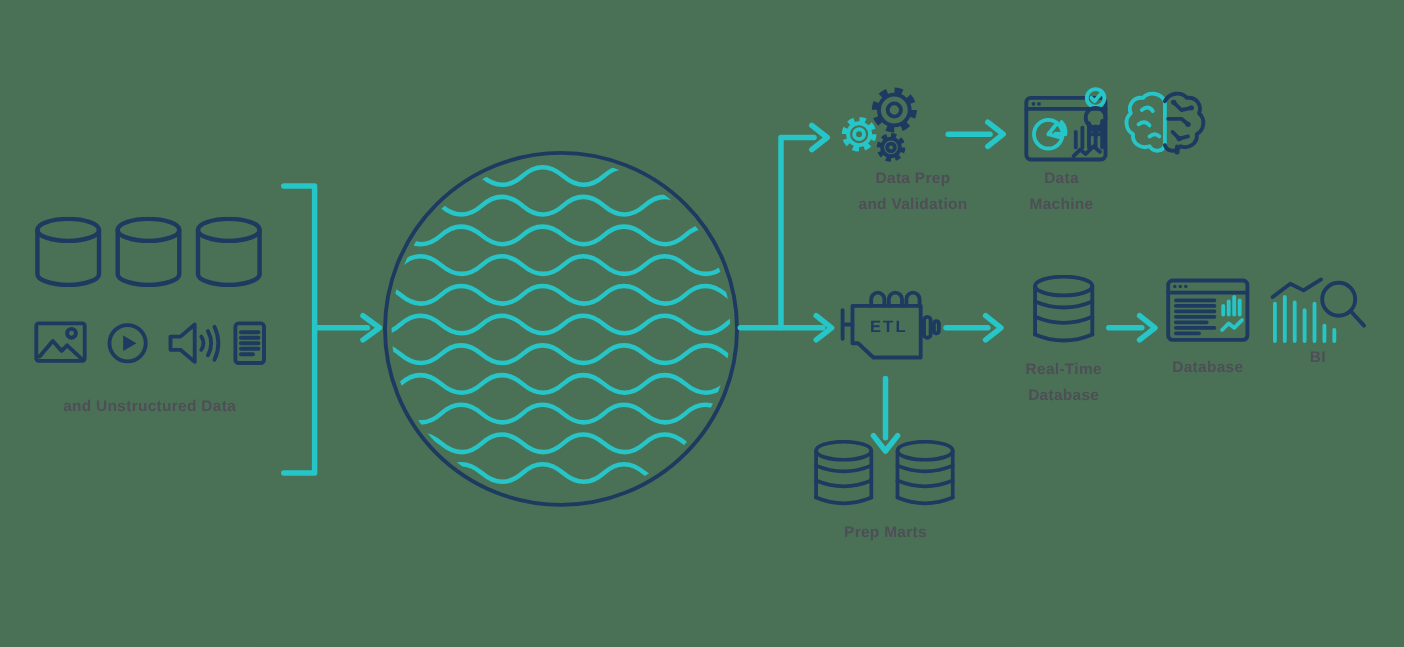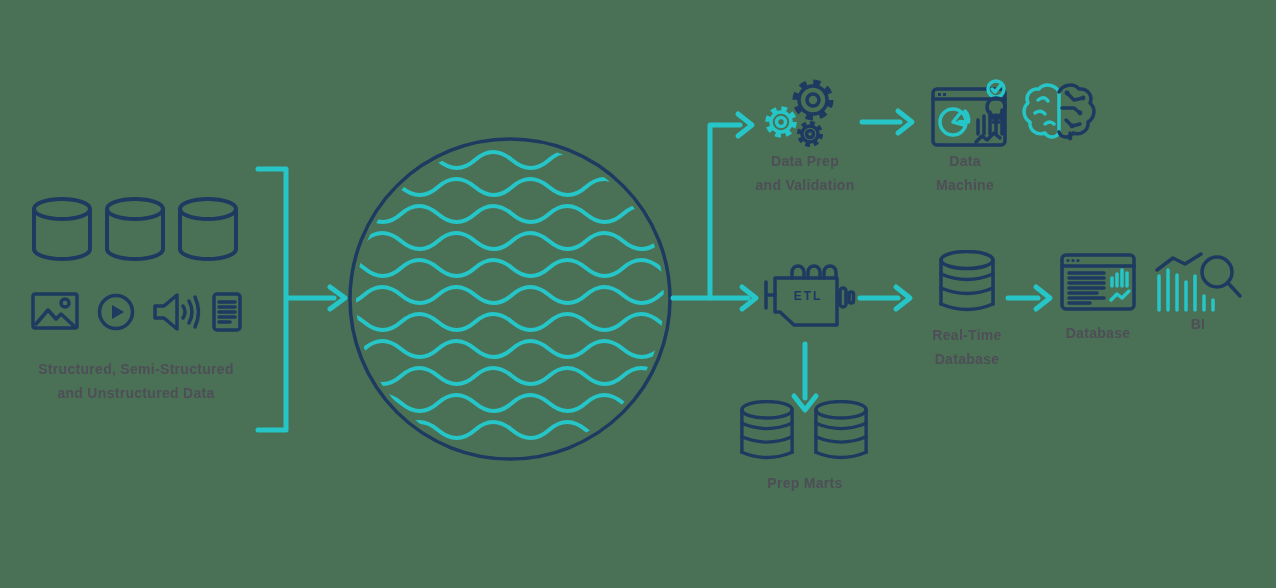--- a/index.html
+++ b/index.html
@@ -12,21 +12,21 @@
   .abs{position:absolute}
   svg{display:block;overflow:visible}
   .sn{stroke:var(--navy);fill:none;stroke-width:3.5;stroke-linecap:round;stroke-linejoin:round}
   .st{stroke:var(--teal);fill:none;stroke-width:3.5;stroke-linecap:round;stroke-linejoin:round}
   .fn{fill:var(--navy);stroke:none}
   .teeth-n{stroke:var(--navy);fill:none}
   .teeth-t{stroke:var(--teal);fill:none}
   .connector{stroke:var(--teal);stroke-width:5;fill:none;stroke-linecap:round;stroke-linejoin:round}
   [data-name="lake-waves"] path{stroke:var(--teal);stroke-width:4;fill:none;stroke-linecap:round}
   .label{position:absolute;color:var(--label);font-weight:bold;font-size:14px;line-height:24px;text-align:center;letter-spacing:.3px}
-  .etl-text{position:absolute;color:var(--navy);font-weight:bold;font-size:12px;letter-spacing:2px;text-align:center}
+  .etl-text{position:absolute;color:var(--navy);font-weight:bold;font-size:15px;letter-spacing:2px;text-align:center}
 </style>
 </head>
 <body>
 
 <div class="stage" data-name="data-lake-diagram">
 
   <svg width="0" height="0" style="position:absolute" data-name="svg-defs">
     <symbol id="cyl" viewBox="0 0 62 66">
       <ellipse cx="31" cy="12" rx="28" ry="10" stroke="currentColor" fill="none" stroke-width="4"></ellipse>
       <path d="M3 12 V52 A28 10 0 0 0 59 52 V12" stroke="currentColor" fill="none" stroke-width="4" stroke-linecap="round"></path>
@@ -62,21 +62,20 @@
     <path d="M31 15 Q35 21 31 27" class="sn" stroke-width="3"></path>
     <path d="M37 10 Q43 21 37 32" class="sn" stroke-width="3"></path>
     <path d="M43 6 Q50 21 43 36" class="sn" stroke-width="3"></path>
   </svg>
   <svg class="abs" style="left:212px;top:292px" width="30" height="40" viewBox="0 0 30 40" data-name="document-icon">
     <rect x="2" y="2" width="26" height="36" rx="3" class="sn" stroke-width="3"></rect>
     <path d="M7 10 H23 M7 15 H23 M7 20 H23 M7 25 H23 M7 30 H18" class="sn" stroke-width="2.4"></path>
   </svg>
 
   <div class="label" style="left:6px;top:357px;width:260px" data-name="source-caption">
-    <div data-name="source-caption-line1">Structured, Semi-Structured</div>
     <div data-name="source-caption-line2">and Unstructured Data</div>
   </div>
 
   <svg class="abs" style="left:347px;top:136px" width="326" height="326" viewBox="0 0 326 326" data-name="data-lake-icon">
     <defs>
       <clipPath id="lakeClip">
           <circle cx="163" cy="163" r="154"></circle>
         </clipPath>
     </defs>
     <circle cx="163" cy="163" r="160" class="sn" stroke-width="4" data-name="lake-circle"></circle>
@@ -123,21 +122,21 @@
       <circle r="13" class="teeth-t" stroke-width="5.5" stroke-dasharray="5.5 4.7"></circle>
       <circle r="10" class="st" stroke-width="3.6"></circle>
       <circle r="4.5" class="st" stroke-width="3.6"></circle>
     </g>
     <g transform="translate(50,62)">
       <circle r="10.5" class="teeth-n" stroke-width="5" stroke-dasharray="4.5 3.7"></circle>
       <circle r="8" class="sn" stroke-width="3.6"></circle>
       <circle r="3.5" class="sn" stroke-width="3.6"></circle>
     </g>
   </svg>
-  <div class="label" style="left:725px;top:149px;width:160px" data-name="data-prep-label">
+  <div class="label" style="left:750px;top:149px;width:160px" data-name="data-prep-label">
     <div data-name="data-prep-label-line1">Data Prep</div>
     <div data-name="data-prep-label-line2">and Validation</div>
   </div>
 
   <svg class="abs" style="left:930px;top:82px" width="80" height="66" viewBox="0 0 80 66" data-name="data-science-icon">
     <rect x="3" y="7" width="72" height="56" rx="4" class="sn"></rect>
     <path d="M3 17 H75" class="sn" stroke-width="3"></path>
     <rect x="8" y="11" width="3" height="3" class="fn"></rect>
     <rect x="13" y="11" width="3" height="3" class="fn"></rect>
     <circle cx="23" cy="40" r="13" class="st"></circle>

